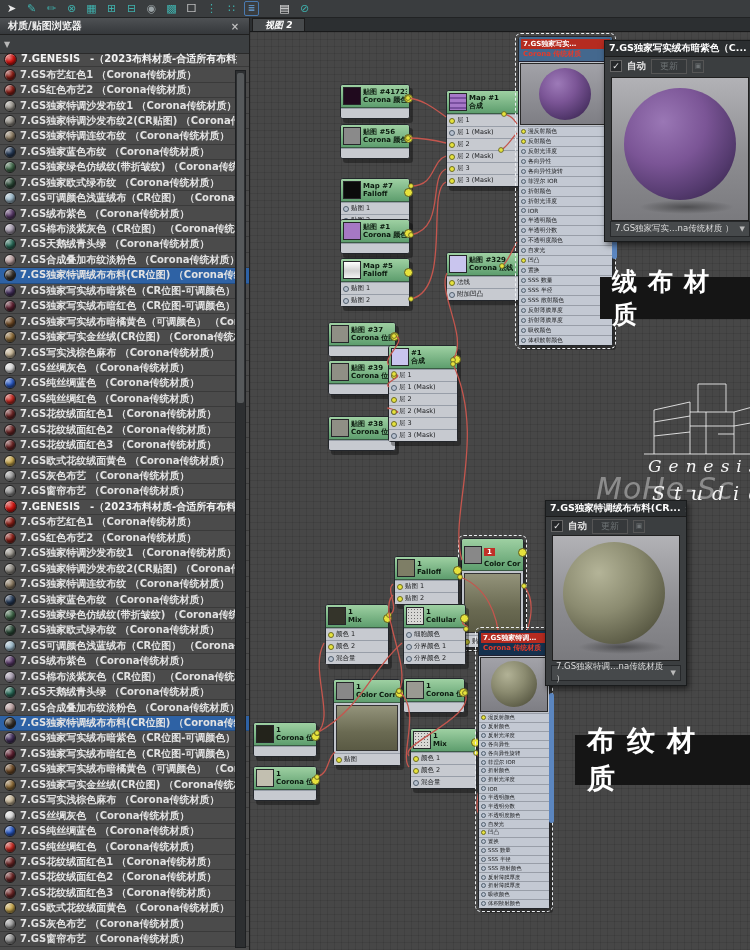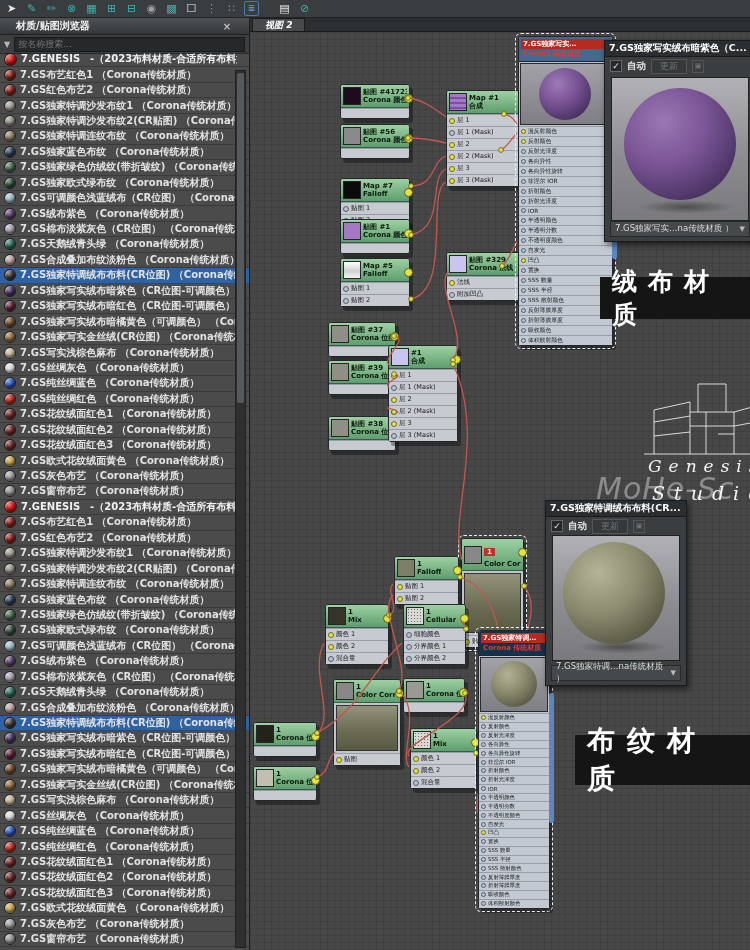--- a/index.html
+++ b/index.html
@@ -9,21 +9,21 @@
   
   .toolbar{position:absolute;left:0;top:0;width:750px;height:18px;background:#3a3d3f;
            border-bottom:1px solid #212324;display:flex;align-items:center;gap:5px;padding-left:4px;box-sizing:border-box;}
   .tbi{font-size:11px;width:15px;height:15px;line-height:15px;text-align:center;flex:none;}
   .tbi.w{color:#e8e8e8}.tbi.t{color:#3fb0ac}.tbi.b{color:#6aa6e0;border:1px solid #4a7ab0;border-radius:2px;box-sizing:border-box;line-height:12px;font-size:9px}
   .tbi.g{color:#9aa3a6}
   .tbsp{width:8px;flex:none}
   
   .sidebar{position:absolute;left:0;top:18px;width:250px;height:932px;background:#4b4b4b;border-right:1px solid #1f1f1f;box-sizing:border-box;overflow:hidden;}
   .sb-title{height:16px;background:linear-gradient(#4e5154,#35383b);color:#f0f0f0;font-size:10px;font-weight:bold;
-            display:flex;align-items:center;padding:0 16px;border-bottom:1px solid #202020;}
+            display:flex;align-items:center;padding:0 8px;border-bottom:1px solid #202020;}
   .sb-title .x{margin-left:auto;color:#c0c0c0;font-size:10px;width:12px;text-align:center;}
   .searchrow{height:18px;background:#3c3f41;display:flex;align-items:center;padding:0 4px;gap:4px;border-bottom:1px solid #2a2a2a;}
   .searchrow .tri{color:#b8b8b8;font-size:8px;}
   .searchrow input{flex:1;height:13px;background:#26282a;border:1px solid #1a1a1a;color:#9a9a9a;font-size:9px;
                    font-family:inherit;padding:0 3px;outline:none;}
   .rows{position:absolute;left:0;top:34px;right:0;bottom:0;overflow:hidden;}
   .row{height:14.45px;display:flex;align-items:center;padding:0 12px 0 4px;border-bottom:1px solid rgba(0,0,0,.22);
        white-space:nowrap;overflow:hidden;}
   .row .ball{width:10px;height:10px;border-radius:50%;flex:none;margin-right:4px;border:1px solid #1d1d1d;
              box-shadow:inset 1px 1px 1px rgba(255,255,255,.45), inset -1px -2px 2px rgba(0,0,0,.5);}
@@ -148,21 +148,20 @@
     <span class="tbi t">⊘</span>
   </div>
 
 <div class="sidebar">
   <div class="sb-title">
     <span>材质/贴图浏览器</span>
     <span class="x">×</span>
   </div>
   <div class="searchrow">
     <span class="tri">▼</span>
-    <input placeholder="按名称搜索..." style="">
   </div>
   <div class="rows">
       <div class="row hdr">
         <span class="ball" style="background: radial-gradient(circle at 35% 30%, rgba(255, 255, 255, 0.5), rgba(255, 255, 255, 0) 45%), rgb(204, 21, 17);"></span>
         <span class="lbl">7.GENESIS　-（2023布料材质-合适所有布料如沙…</span>
       </div>
       <div class="row">
         <span class="ball" style="background: radial-gradient(circle at 35% 30%, rgba(255, 255, 255, 0.5), rgba(255, 255, 255, 0) 45%), rgb(138, 32, 24);"></span>
         <span class="lbl">7.GS布艺红色1 （Corona传统材质）</span>
       </div>

